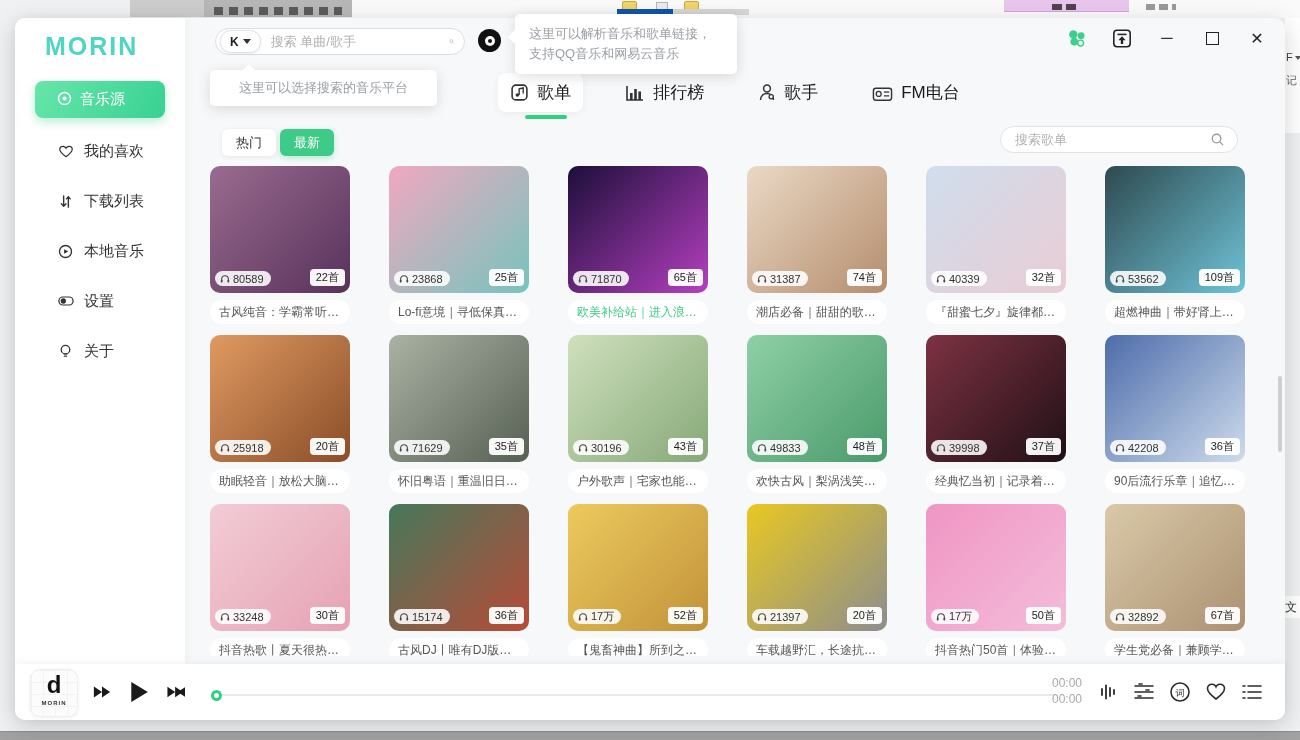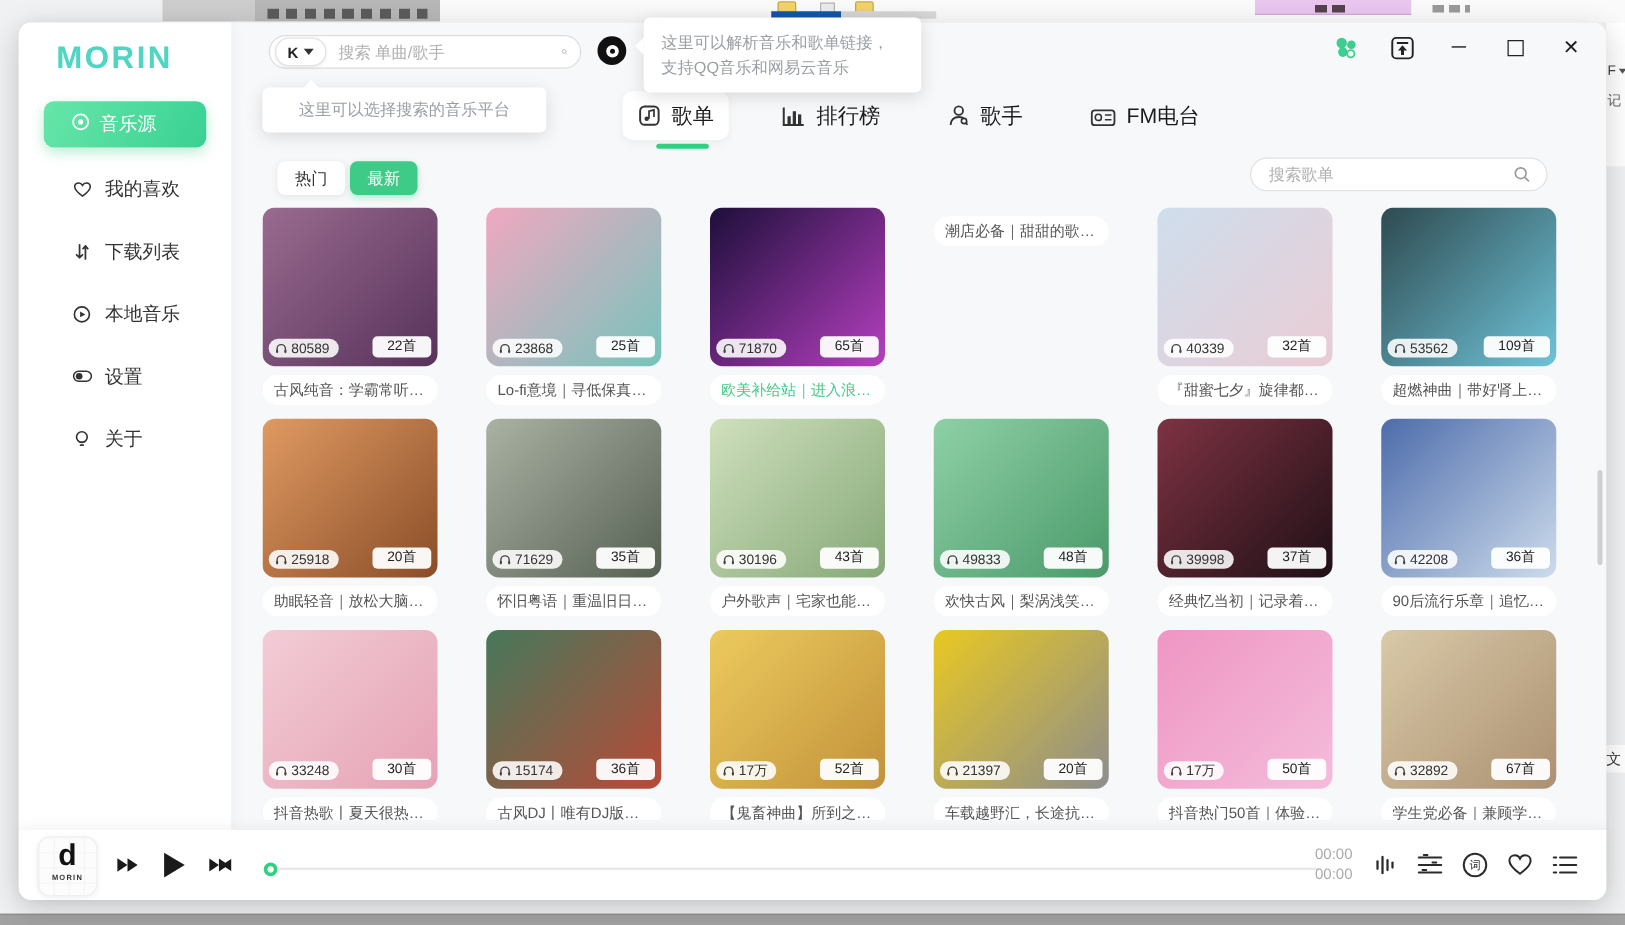--- a/index.html
+++ b/index.html
@@ -90,21 +90,21 @@
   .plsearch input::placeholder{color:#b0b0b0;}
 
   
   .content{position:absolute;left:25px;right:0;top:148px;bottom:8px;overflow:hidden;}
   .grid{display:grid;grid-template-columns:repeat(6,140px);column-gap:39px;row-gap:11px;}
   .card{width:140px;cursor:pointer;}
   .thumb{position:relative;width:140px;height:127px;border-radius:10px;background:#ccc;}
   .statpill{position:absolute;left:5px;bottom:7px;display:flex;align-items:center;gap:3px;background:rgba(255,255,255,.88);
     border-radius:9px;height:15px;padding:0 7px 0 5px;font-size:11px;color:#333;}
   .songpill{position:absolute;right:5px;bottom:7px;background:rgba(255,255,255,.95);border-radius:4px;height:17px;
-    line-height:17px;padding:0 12px;font-size:11px;color:#222;}
+    line-height:17px;padding:0 6px;font-size:11px;color:#222;}
   .ctitle{margin-top:7px;height:24px;line-height:24px;background:#fff;border-radius:12px;padding:0 9px;font-size:12px;
     color:#555;white-space:nowrap;overflow:hidden;text-overflow:ellipsis;box-sizing:border-box;}
   .ctitle.hl{color:#3ecb87;}
 
   .scrollbar{position:absolute;right:3px;top:358px;width:4px;height:76px;border-radius:2px;background:#cfcfcf;cursor:pointer;}
 
   
   .player{position:absolute;left:0;right:0;bottom:0;height:56px;background:#fff;border-radius:0 0 10px 10px;
     box-shadow:0 -2px 10px rgba(0,0,0,.05);display:flex;align-items:center;z-index:5;}
   .album{position:absolute;left:15px;top:5px;width:46px;height:46px;border-radius:10px;background:#fcfcfc;
@@ -356,20 +356,31 @@
                     <rect x="1" y="6.8" width="2" height="3.4" rx="1" fill="#444"></rect>
                     <rect x="9" y="6.8" width="2" height="3.4" rx="1" fill="#444"></rect>
                   </svg>
           <span class="plays">71870</span>
         </span>
         <span class="songpill">65首</span>
       </div>
       <div class="ctitle hl">欧美补给站｜进入浪漫时...</div>
     </div>
             <div class="card">
+      <div class="thumb" style="background: linear-gradient(135deg, rgb(234, 217, 198), rgb(181, 141, 109));">
+        <span class="statpill">
+          <svg width="10" height="10" viewBox="0 0 12 12">
+                    <path d="M2 9 V6 a4 4 0 0 1 8 0 V9" fill="none" stroke="#444" stroke-width="1.3"></path>
+                    <rect x="1" y="6.8" width="2" height="3.4" rx="1" fill="#444"></rect>
+                    <rect x="9" y="6.8" width="2" height="3.4" rx="1" fill="#444"></rect>
+                  </svg>
+          <span class="plays">31387</span>
+        </span>
+        <span class="songpill">74首</span>
+      </div>
       <div class="ctitle">潮店必备｜甜甜的歌曲，...</div>
     </div>
             <div class="card">
       <div class="thumb" style="background: linear-gradient(135deg, rgb(207, 222, 237), rgb(233, 204, 212));">
         <span class="statpill">
           <svg width="10" height="10" viewBox="0 0 12 12">
                     <path d="M2 9 V6 a4 4 0 0 1 8 0 V9" fill="none" stroke="#444" stroke-width="1.3"></path>
                     <rect x="1" y="6.8" width="2" height="3.4" rx="1" fill="#444"></rect>
                     <rect x="9" y="6.8" width="2" height="3.4" rx="1" fill="#444"></rect>
                   </svg>

